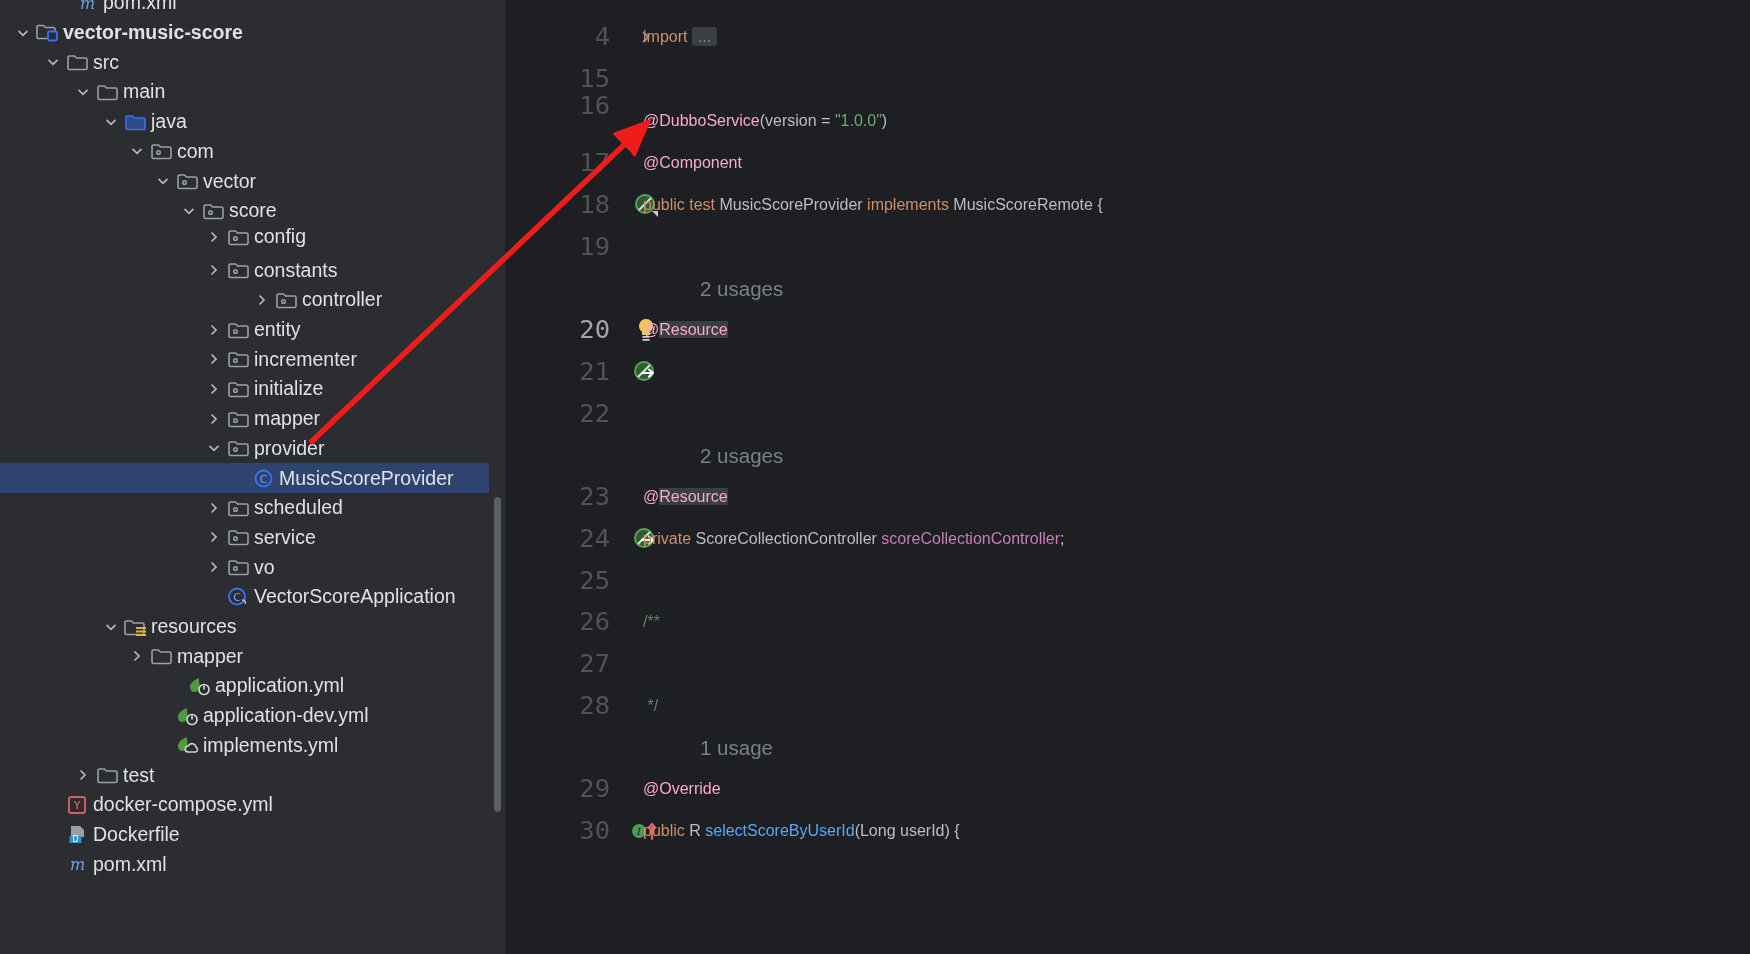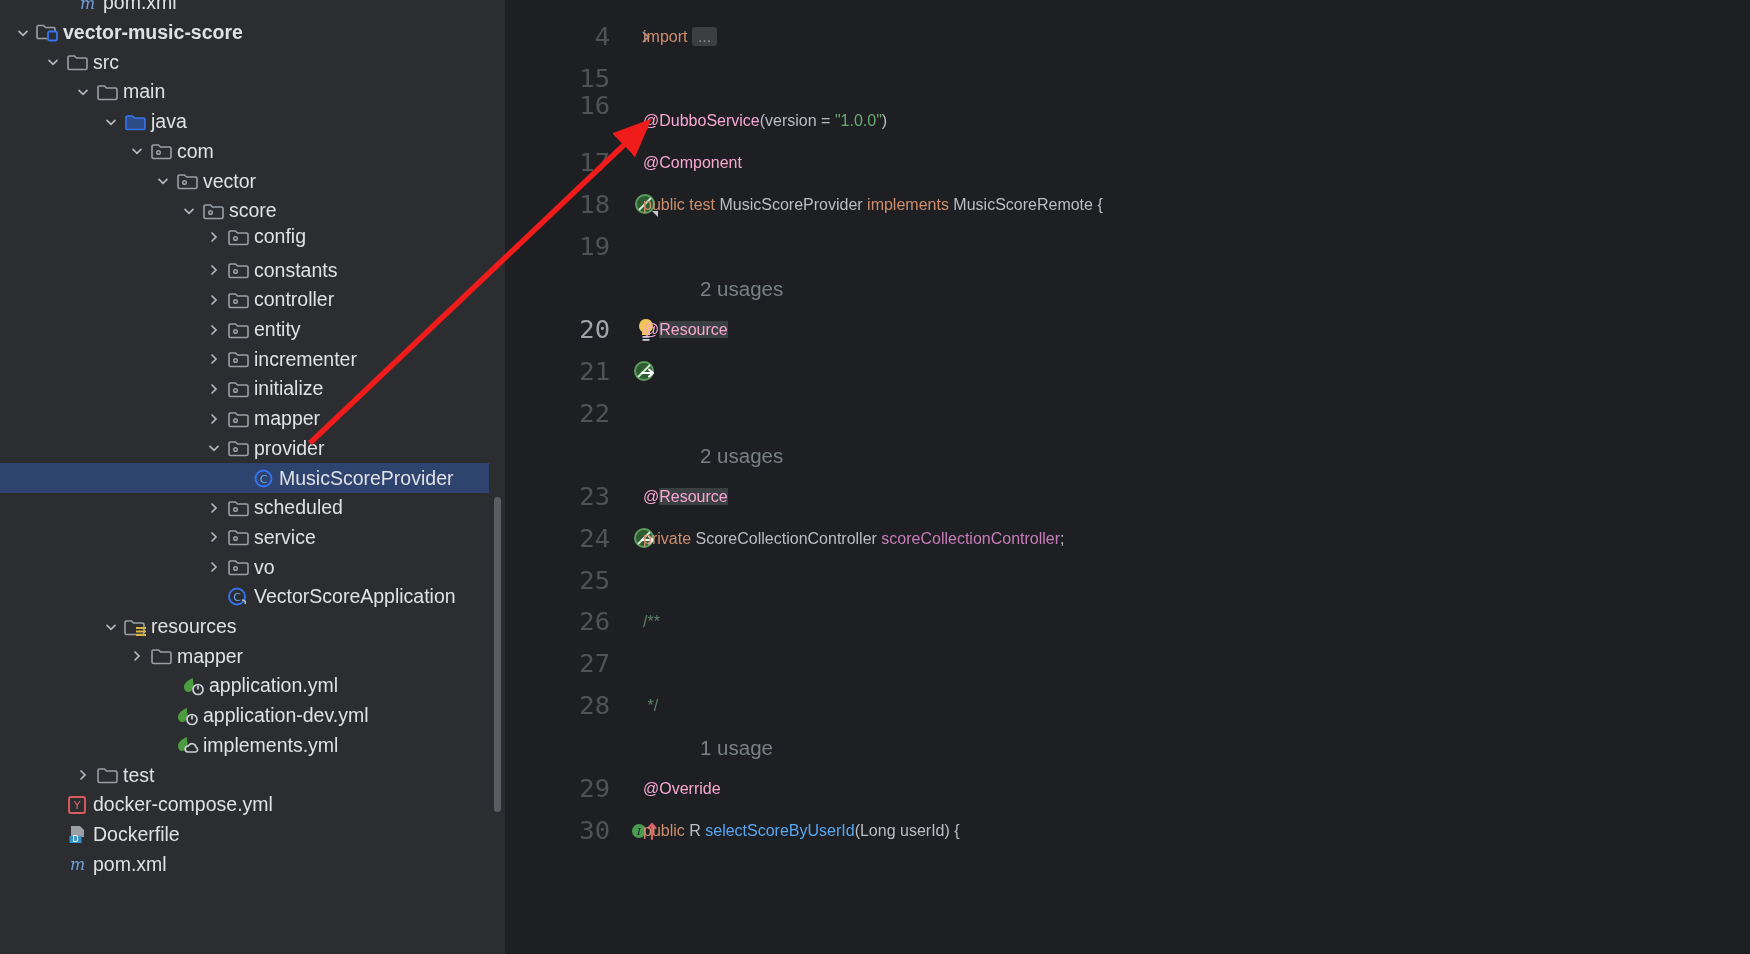--- a/index.html
+++ b/index.html
@@ -206,21 +206,21 @@
             </svg>
           </span>
           <span class="ic">
             <svg width="21" height="18" viewBox="0 0 21 18">
               <path d="M1 4.5a1.5 1.5 0 011.5-1.5h5l2 2h9A1.5 1.5 0 0120 6.5V15a1.5 1.5 0 01-1.5 1.5h-16A1.5 1.5 0 011 15z" fill="none" stroke="#9aa0a6" stroke-width="1.6"></path>
               <circle cx="7.5" cy="10.5" r="1.8" fill="none" stroke="#9aa0a6" stroke-width="1.5"></circle>
             </svg>
           </span>
           <span class="lbl">constants</span>
         </div>
-        <div class="tree-row" style="position: absolute; top: 285px; left: 0px; width: 505px;">
+        <div class="tree-row" style="position: absolute; top: 285px; left: 0px; width: 505px; padding-left: 48px;">
           <div style="width: 203px; min-width: 203px;"></div>
           <span class="tw">
             <svg width="14" height="14" viewBox="0 0 14 14">
               <path d="M5 3l4 4-4 4" fill="none" stroke="#b4b8bf" stroke-width="1.7" stroke-linecap="round"></path>
             </svg>
           </span>
           <span class="ic">
             <svg width="21" height="18" viewBox="0 0 21 18">
               <path d="M1 4.5a1.5 1.5 0 011.5-1.5h5l2 2h9A1.5 1.5 0 0120 6.5V15a1.5 1.5 0 01-1.5 1.5h-16A1.5 1.5 0 011 15z" fill="none" stroke="#9aa0a6" stroke-width="1.6"></path>
               <circle cx="7.5" cy="10.5" r="1.8" fill="none" stroke="#9aa0a6" stroke-width="1.5"></circle>
@@ -397,21 +397,21 @@
               <path d="M5 3l4 4-4 4" fill="none" stroke="#b4b8bf" stroke-width="1.7" stroke-linecap="round"></path>
             </svg>
           </span>
           <span class="ic">
             <svg width="21" height="18" viewBox="0 0 21 18">
               <path d="M1 4.5a1.5 1.5 0 011.5-1.5h5l2 2h9A1.5 1.5 0 0120 6.5V15a1.5 1.5 0 01-1.5 1.5h-16A1.5 1.5 0 011 15z" fill="none" stroke="#9aa0a6" stroke-width="1.6"></path>
             </svg>
           </span>
           <span class="lbl">mapper</span>
         </div>
-        <div class="tree-row" style="position: absolute; top: 671.1px; left: 6px; width: 505px; align-items: center;">
+        <div class="tree-row" style="position: absolute; top: 671.1px; left: 12px; width: 505px; align-items: center;">
           <div style="width: 152px; min-width: 152px;"></div>
           <span class="tw"></span>
           <span class="ic">
             <svg width="23" height="20" viewBox="0 0 23 20">
               <path d="M11 2c-5 2-9 5-9 9 0 3 2 5 4.5 5 3 0 5-3 5-7 0-3-1-5-.5-7z" fill="#4c9c3f"></path>
               <circle cx="16" cy="13.5" r="5" fill="none" stroke="#cdd1d6" stroke-width="1.7"></circle>
               <path d="M16 9.5v4" stroke="#cdd1d6" stroke-width="1.7"></path>
             </svg>
           </span>
           <span class="lbl">application.yml</span>

